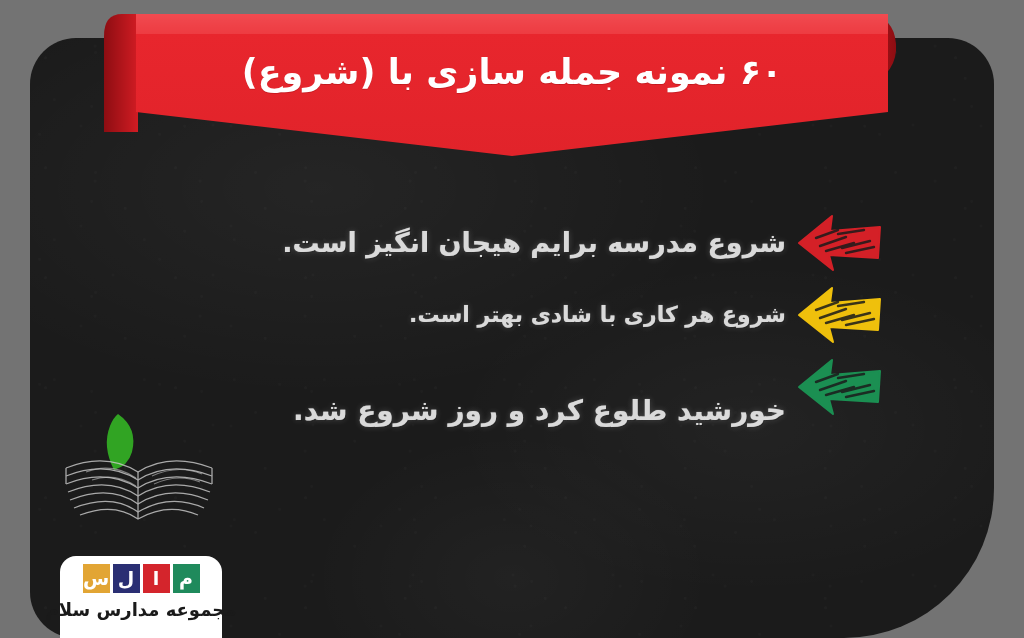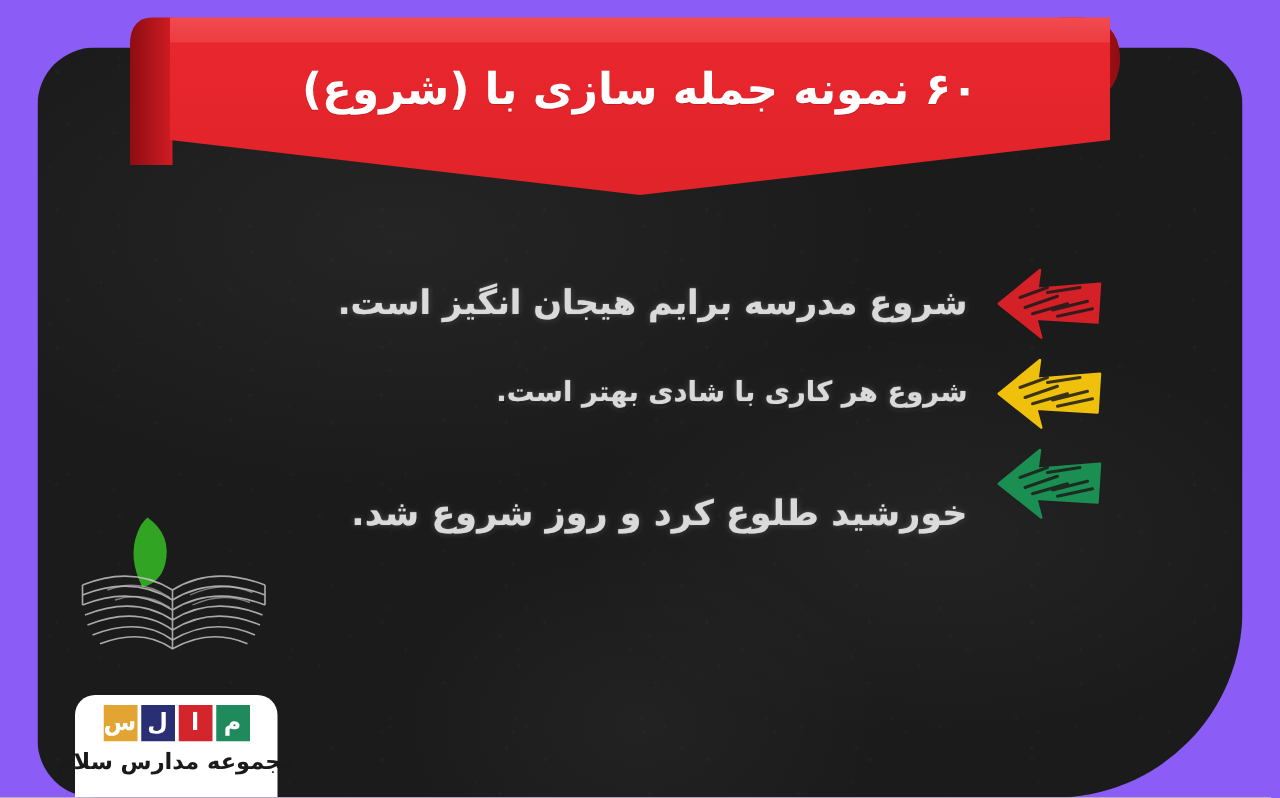--- a/index.html
+++ b/index.html
@@ -9,21 +9,21 @@
   }
   body {
     font-family: "DejaVu Sans", "Liberation Sans", sans-serif;
   }
 
   #stage {
     position: relative;
     width: 1024px;
     height: 638px;
     overflow: hidden;
-    background: #8b5cf6;
+    background: #737373;
   }
 
   
   .board {
     position: absolute;
     left: 30px;
     top: 38px;
     width: 964px;
     height: 600px;
     background:
@@ -92,21 +92,21 @@
     left: 130px;
     top: 206px;
     width: 760px;
   }
   .line {
     display: flex;
     flex-direction: row;
     align-items: center;
     justify-content: flex-start;
     height: 72px;
-    gap: 20px;
+    gap: 8px;
   }
   .arrow {
     flex: 0 0 auto;
     width: 96px;
     height: 64px;
     display: block;
   }
   .line-text {
     flex: 1 1 auto;
     text-align: right;

